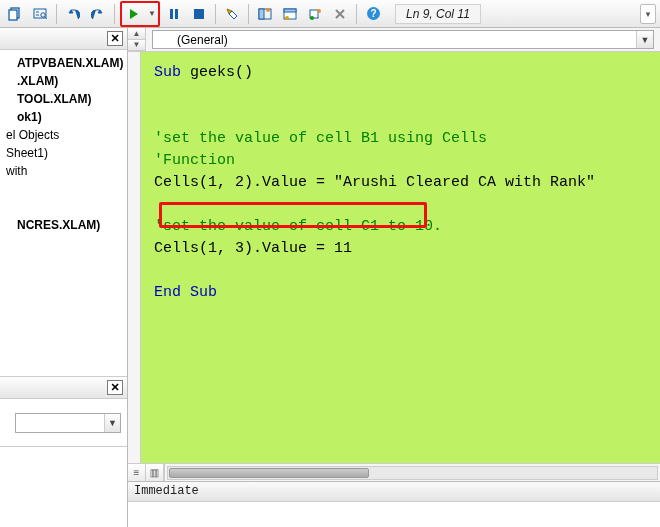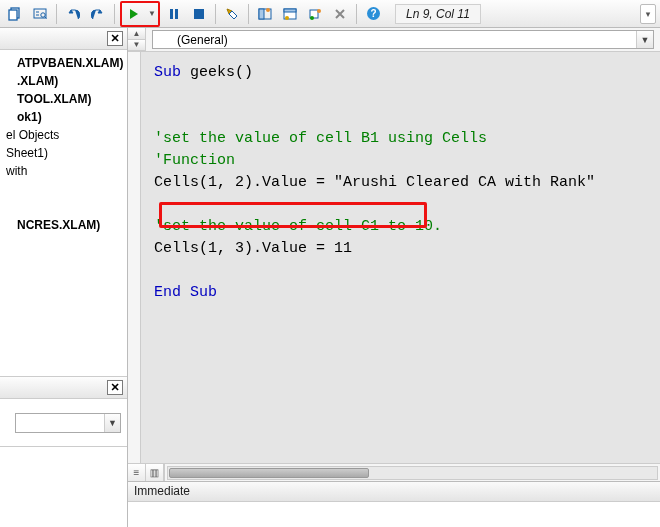--- a/index.html
+++ b/index.html
@@ -115,21 +115,21 @@
     background:#fff; display:flex; align-items:center; padding:0 24px;
     font-size:12px; position:relative;
   }
   .object-dd .dd-arrow {
     position:absolute; right:0; top:0; bottom:0; width:17px;
     border-left:1px solid #ccc; background:linear-gradient(#fdfdfd,#e6e6e6);
     display:flex; align-items:center; justify-content:center;
     font-size:9px; color:#444;
   }
   .editor {
-    flex:1; background:#e5e5e5; position:relative;
+    flex:1; background:#bef264; position:relative;
     border-left: 12px solid #f5f5f5;
     padding: 10px 8px 8px 14px;
     font-family: Consolas, 'Courier New', monospace;
     font-size: 15px; line-height: 22px;
     overflow:hidden;
   }
   .editor::before {
     content:""; position:absolute; left:-12px; top:0; bottom:0; width:12px;
     background:#f5f5f5; border-right:1px solid #ccc;
   }
@@ -158,20 +158,21 @@
   .scroll-track {
     flex:1; height:14px; background:#e9e9e9; border:1px solid #ccc; position:relative;
   }
   .scroll-thumb {
     position:absolute; left:1px; top:1px; height:10px; width:200px;
     background:linear-gradient(#ccc,#aaa); border:1px solid #999; border-radius:2px;
   }
   .immediate {
     height: 46px; background:#fff; border-top:1px solid #bbb;
     margin-left:0;
+    font-family:Liberation Mono, monospace;
   }
   .immediate-hdr {
     height: 20px; background:linear-gradient(#fafafa,#e4e4e4);
     border-bottom:1px solid #ccc;
     padding: 2px 6px; font-size:12px; color:#222;
   }
   svg { display:block; }
 </style>
 </head>
 <body>

